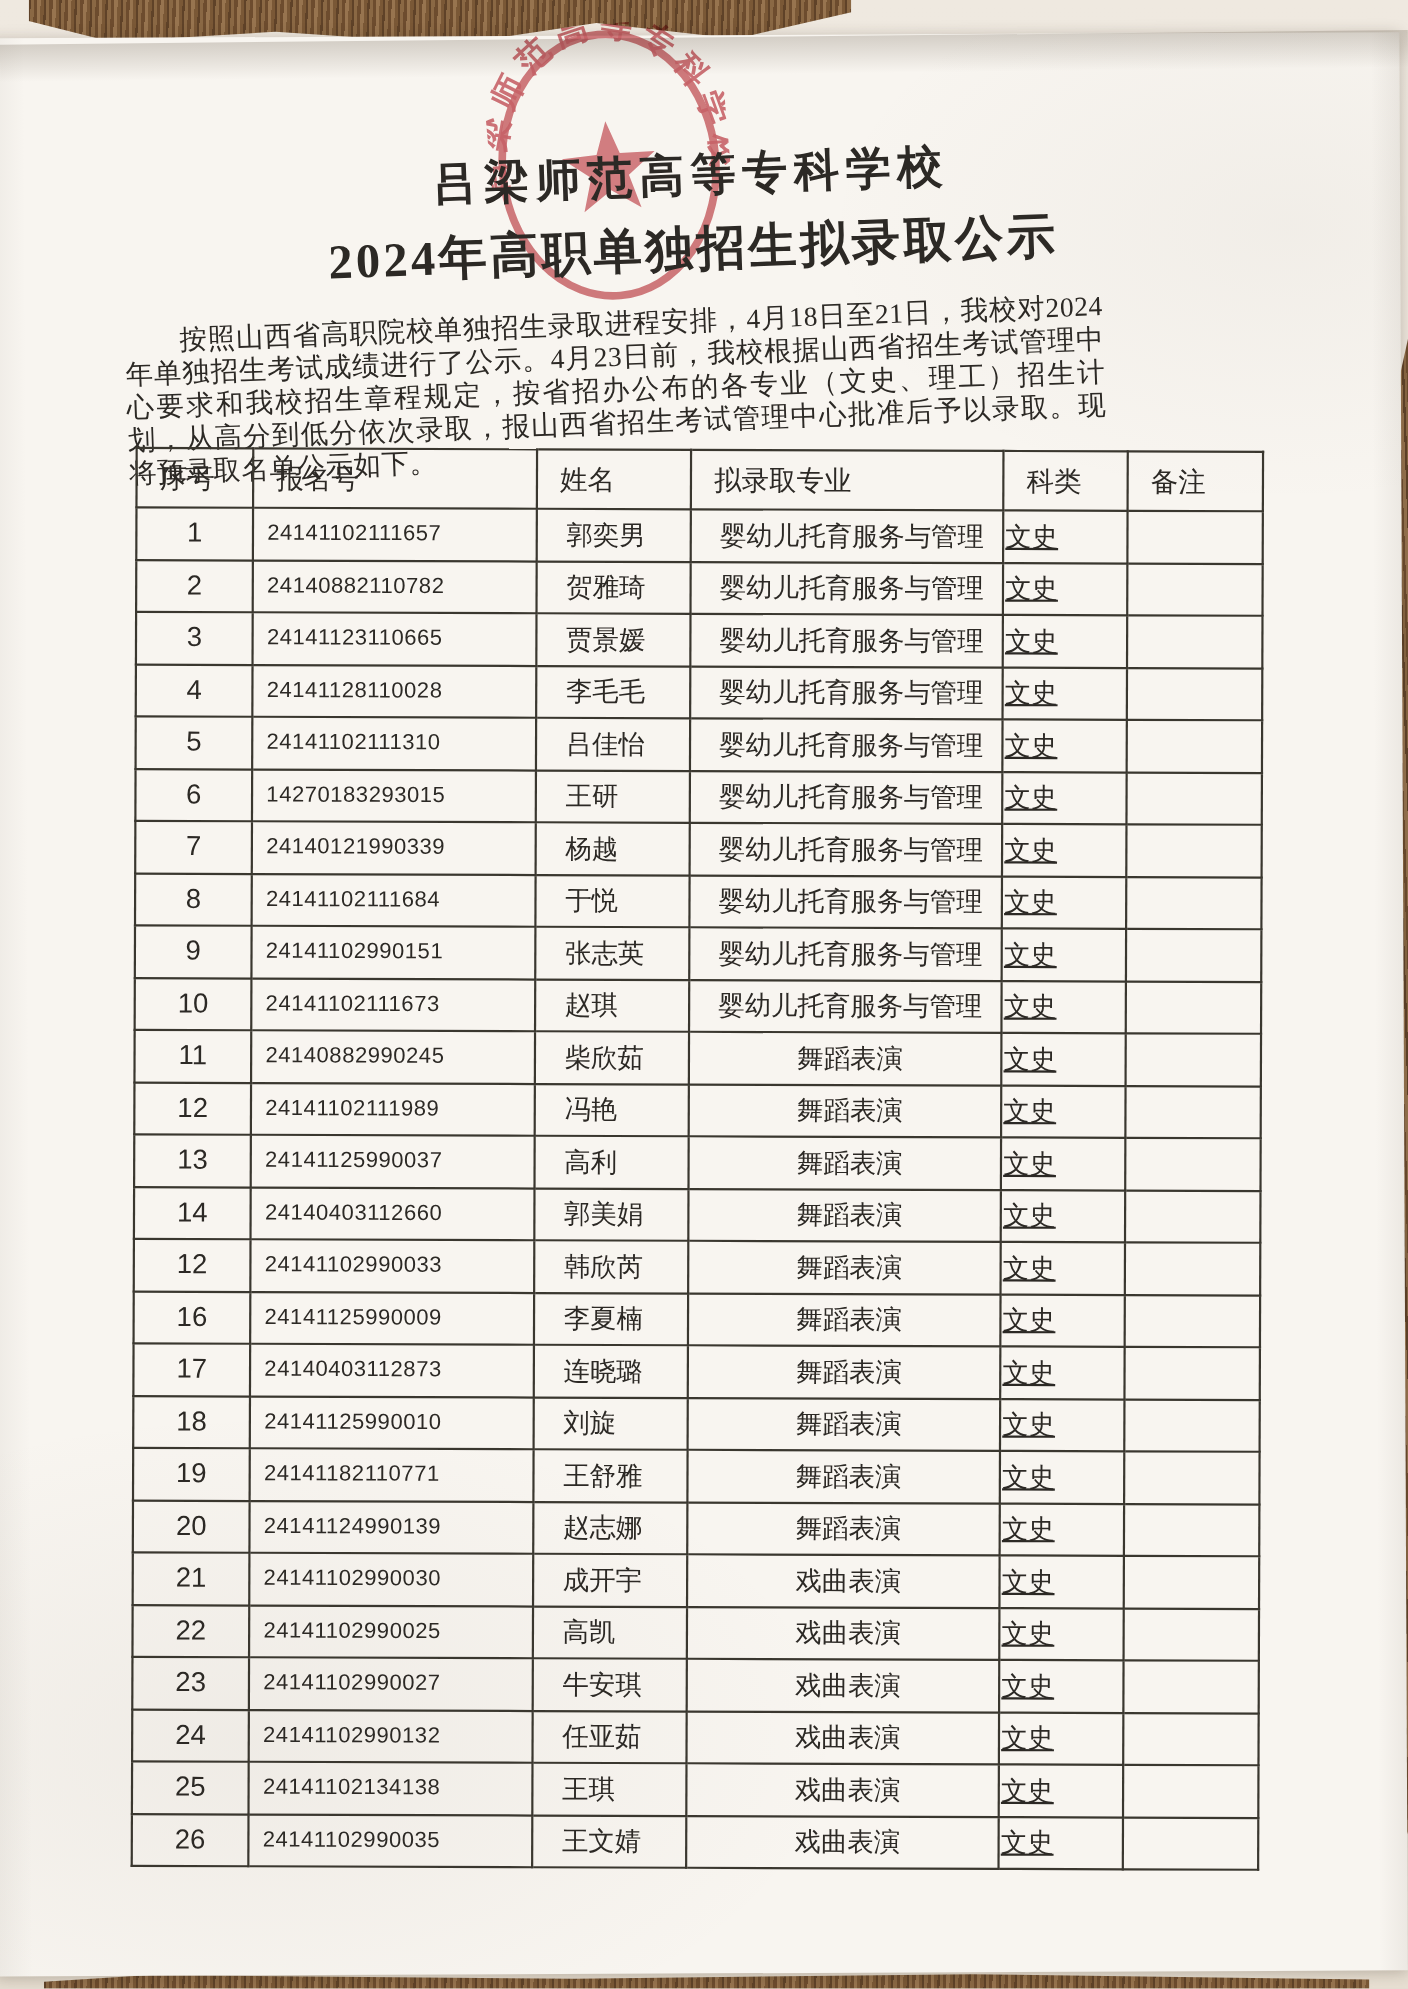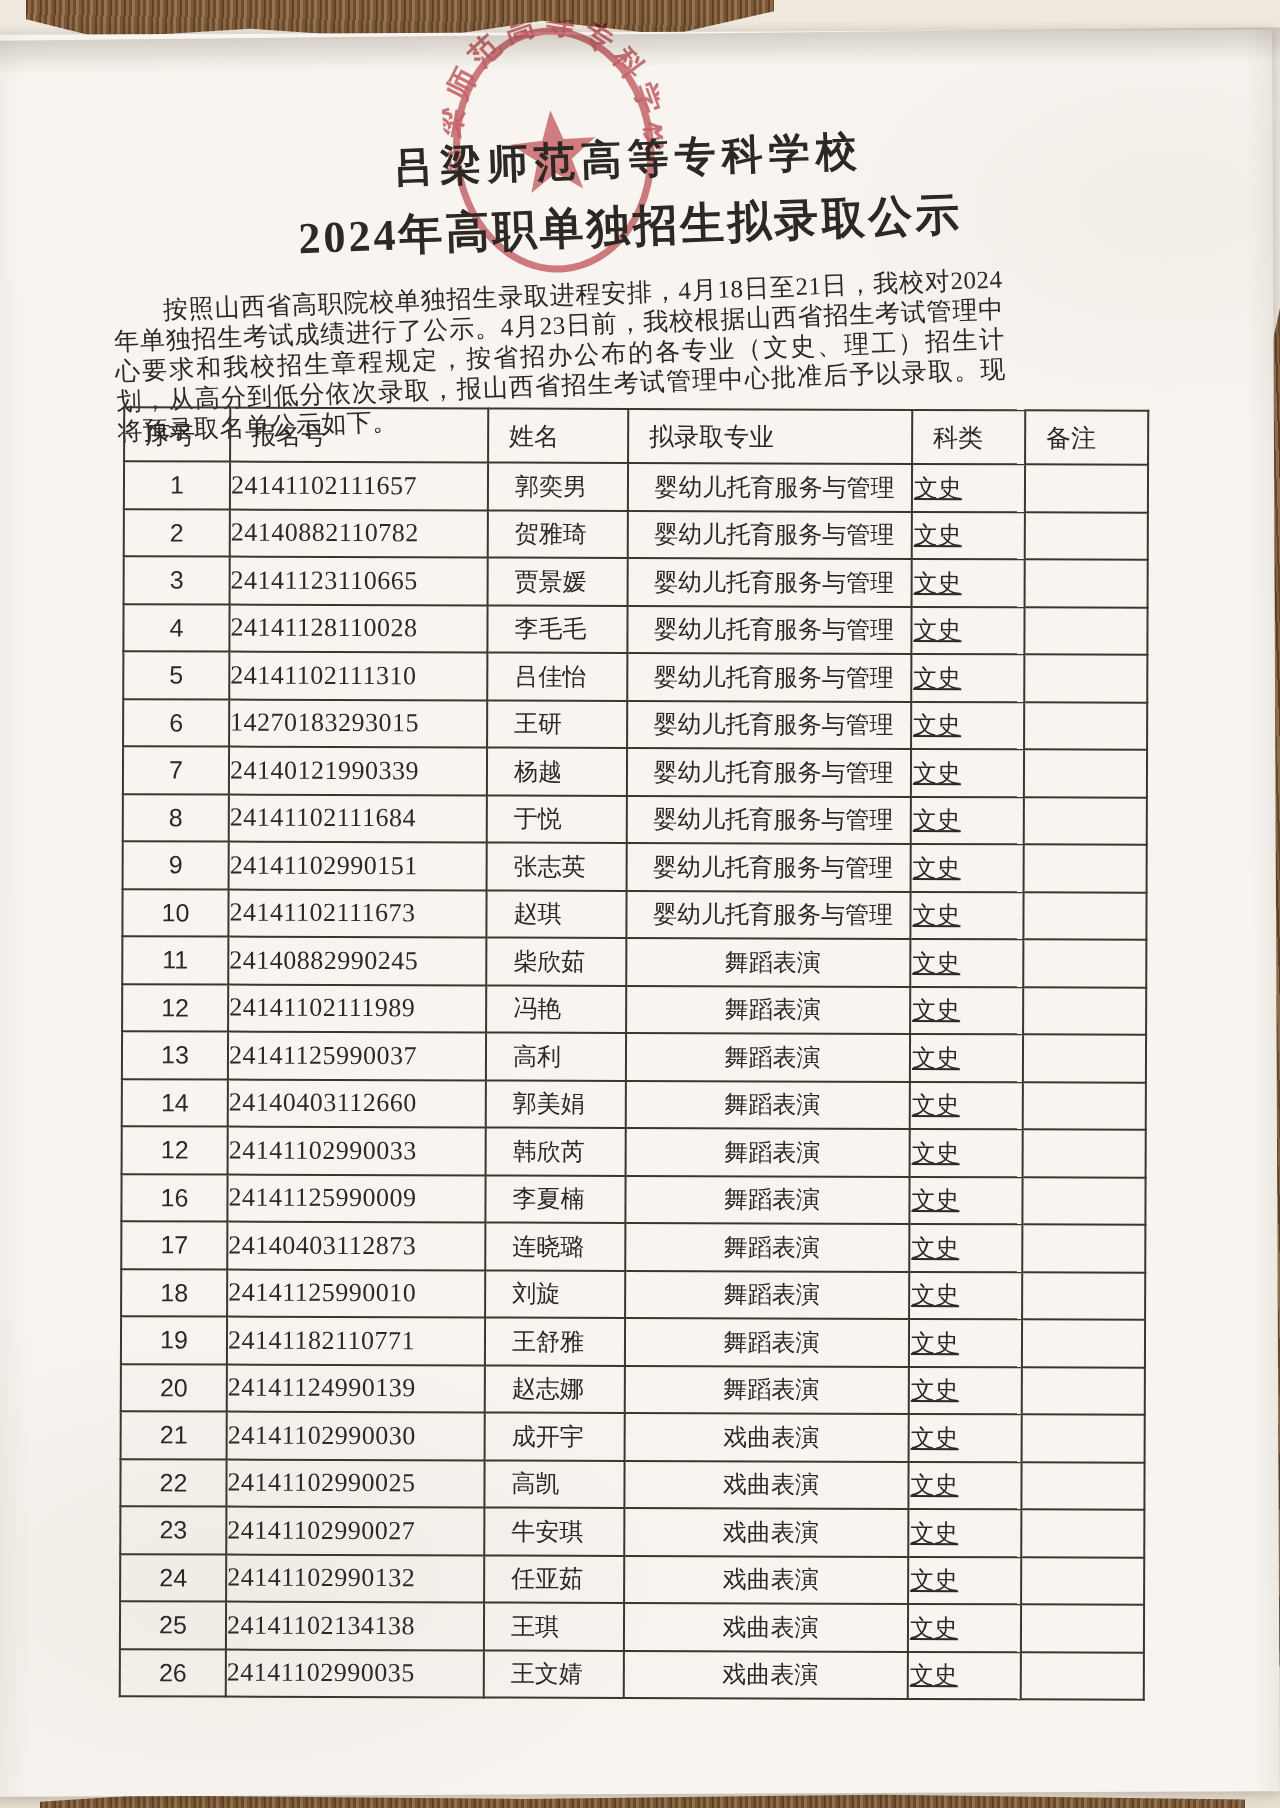--- a/index.html
+++ b/index.html
@@ -44,21 +44,21 @@
   .admission-table{position:absolute;left:121px;top:408px;width:1024px;
         border-collapse:collapse;table-layout:fixed;transform:rotate(0.2deg);
         font-size:24px;color:#2c2925;}
   .admission-table td,.admission-table th{border:2px solid #3a372f;vertical-align:middle;
         overflow:hidden;white-space:nowrap;font-weight:normal;}
   .admission-table thead th{height:52px;text-align:left;padding:0 0 0 20px;font-size:25px;}
   .admission-table tbody td{height:43.5px;}
   .col-no{width:106px;} .col-reg{width:258px;} .col-name{width:140px;}
   .col-major{width:284px;} .col-cat{width:113px;} .col-rem{width:123px;}
   td.c-no{text-align:center;font-family:"Liberation Sans", sans-serif;font-size:25px;}
-  td.c-reg{padding-left:0;font-family:Liberation Serif, serif;font-size:26px;letter-spacing:.5px;}
+  td.c-reg{padding-left:12px;font-family:Liberation Sans, sans-serif;font-size:20px;letter-spacing:.5px;}
   td.c-name{padding-left:26px;} td.c-major{padding-left:10px;text-align:center;} td.c-cat{text-decoration:underline;}
   
   .page-footer{position:absolute;left:0;top:1690px;width:1260px;text-align:center;
         font-size:25px;color:#2c2925;letter-spacing:2px;}
 </style>
 </head>
 <body>
 
 <div class="scene">
 

